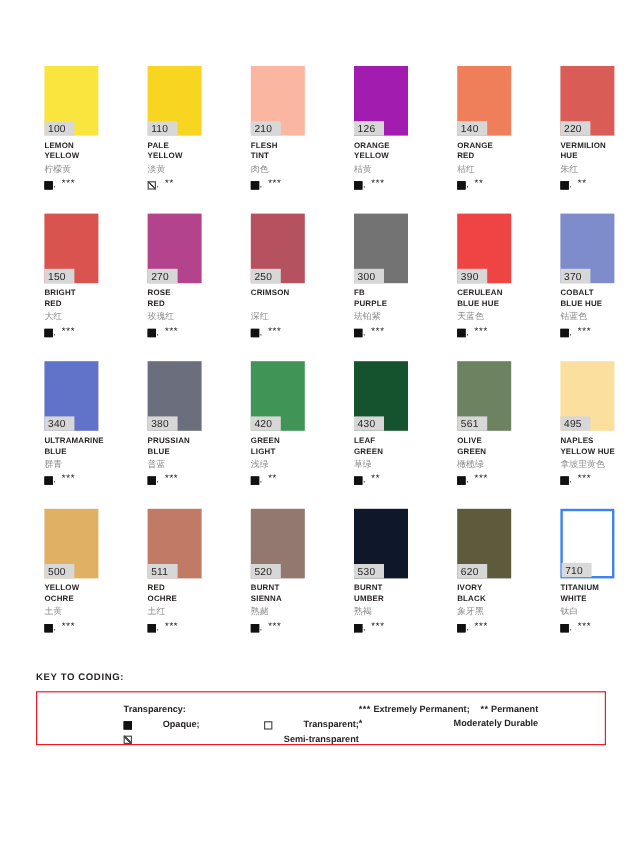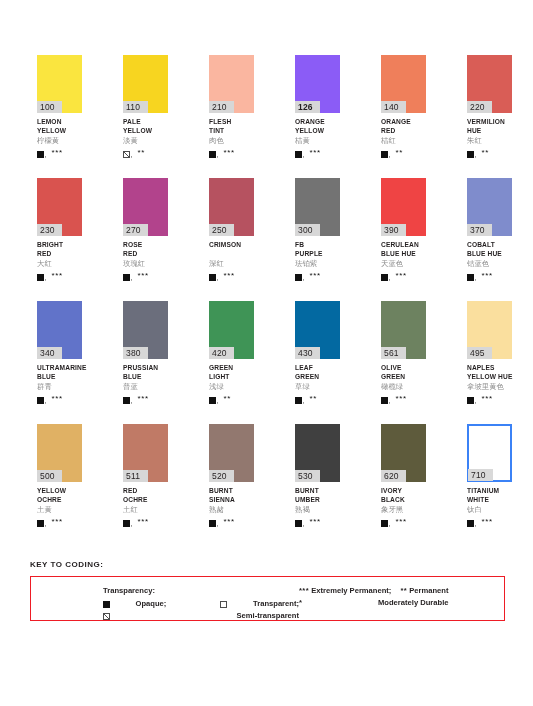--- a/index.html
+++ b/index.html
@@ -239,21 +239,21 @@
           <div class="name-line">TINT</div>
           <div class="cn-line">肉色</div>
           <div class="marks">
             <span class="sym opaque"></span>
             <span class="sym-dot">,</span>
             <span class="stars">***</span>
           </div>
         </div>
       </div>
       <div class="swatch-cell">
-        <div class="chip" style="background: #8b5cf6; font-weight: bold;">
+        <div class="chip" style="background: #a21caf;">
           <div class="code-tag">126</div>
         </div>
         <div class="labels">
           <div class="name-line">ORANGE</div>
           <div class="name-line">YELLOW</div>
           <div class="cn-line">桔黄</div>
           <div class="marks">
             <span class="sym opaque"></span>
             <span class="sym-dot">,</span>
             <span class="stars">***</span>
@@ -285,21 +285,21 @@
           <div class="cn-line">朱红</div>
           <div class="marks">
             <span class="sym opaque"></span>
             <span class="sym-dot">,</span>
             <span class="stars">**</span>
           </div>
         </div>
       </div>
       <div class="swatch-cell">
         <div class="chip" style="background: rgb(217, 83, 79);">
-          <div class="code-tag">230</div>
+          <div class="code-tag">150</div>
         </div>
         <div class="labels">
           <div class="name-line">BRIGHT</div>
           <div class="name-line">RED</div>
           <div class="cn-line">大红</div>
           <div class="marks">
             <span class="sym opaque"></span>
             <span class="sym-dot">,</span>
             <span class="stars">***</span>
           </div>
@@ -419,21 +419,21 @@
           <div class="name-line">LIGHT</div>
           <div class="cn-line">浅绿</div>
           <div class="marks">
             <span class="sym opaque"></span>
             <span class="sym-dot">,</span>
             <span class="stars">**</span>
           </div>
         </div>
       </div>
       <div class="swatch-cell">
-        <div class="chip" style="background: #0369a1;">
+        <div class="chip" style="background: #14532d;">
           <div class="code-tag">430</div>
         </div>
         <div class="labels">
           <div class="name-line">LEAF</div>
           <div class="name-line">GREEN</div>
           <div class="cn-line">草绿</div>
           <div class="marks">
             <span class="sym opaque"></span>
             <span class="sym-dot">,</span>
             <span class="stars">**</span>
@@ -509,21 +509,21 @@
           <div class="name-line">SIENNA</div>
           <div class="cn-line">熟赭</div>
           <div class="marks">
             <span class="sym opaque"></span>
             <span class="sym-dot">,</span>
             <span class="stars">***</span>
           </div>
         </div>
       </div>
       <div class="swatch-cell">
-        <div class="chip" style="background: #404040;">
+        <div class="chip" style="background: #0f172a;">
           <div class="code-tag">530</div>
         </div>
         <div class="labels">
           <div class="name-line">BURNT</div>
           <div class="name-line">UMBER</div>
           <div class="cn-line">熟褐</div>
           <div class="marks">
             <span class="sym opaque"></span>
             <span class="sym-dot">,</span>
             <span class="stars">***</span>

